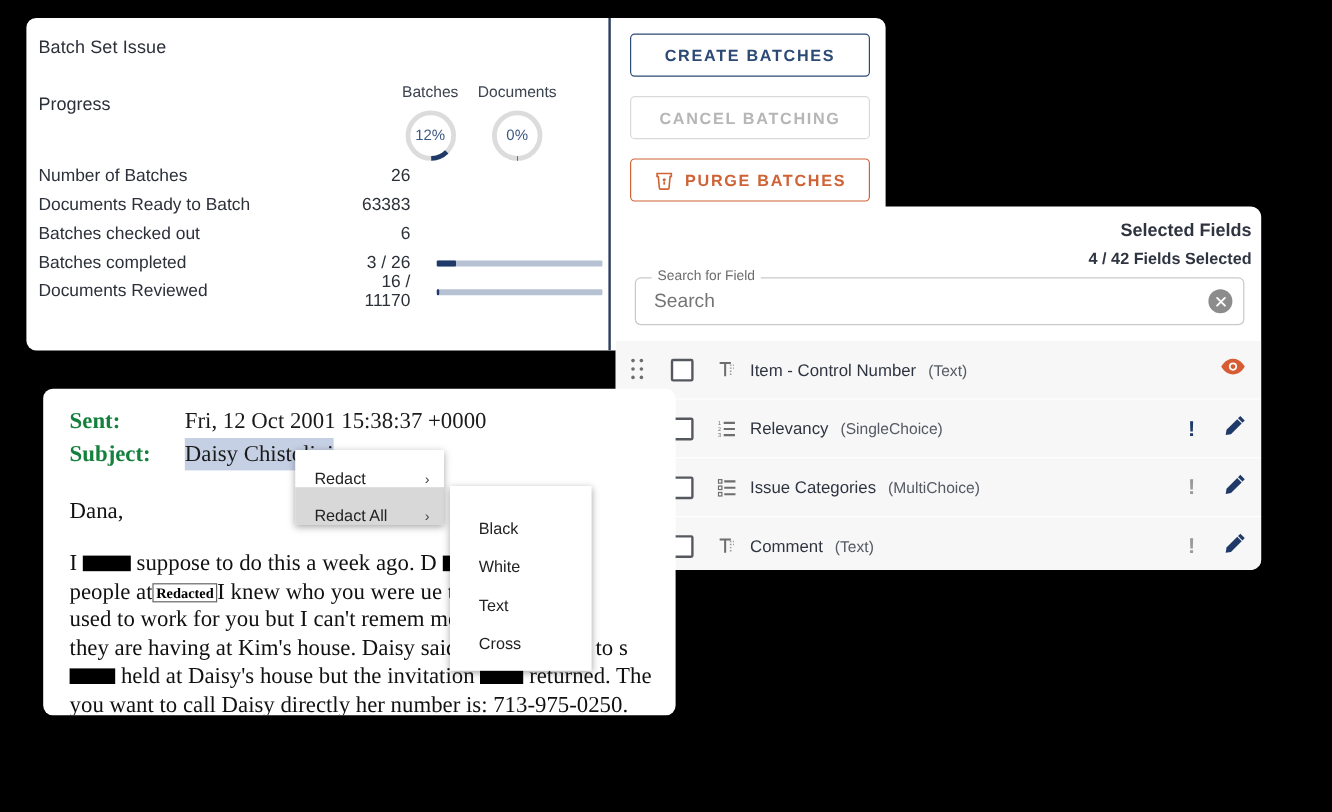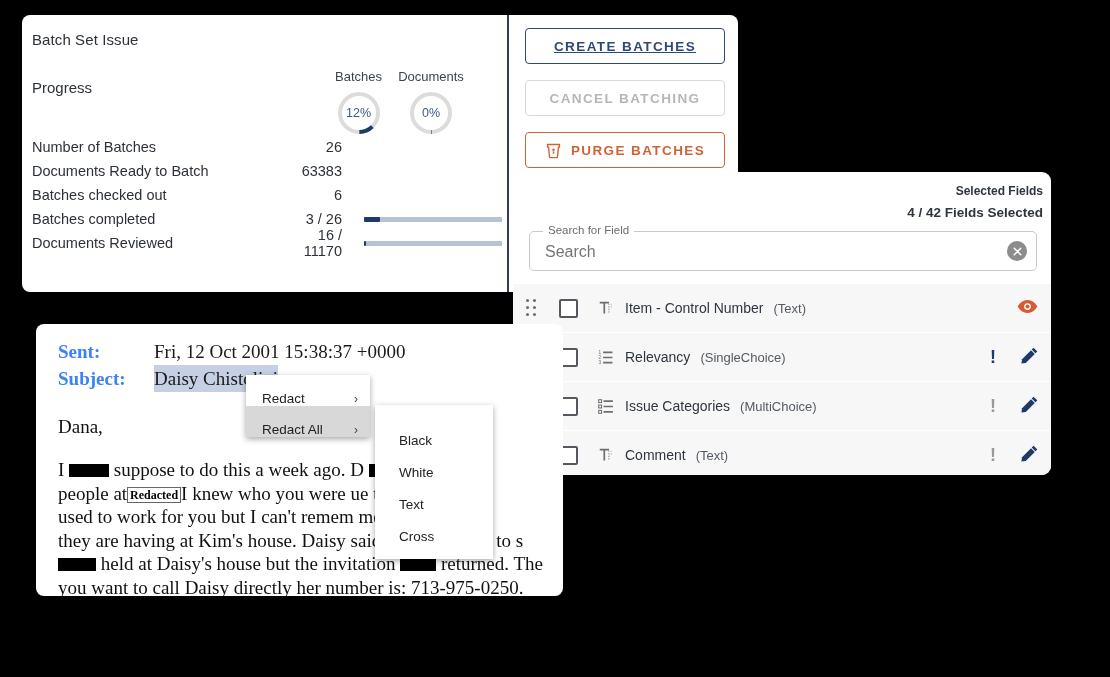--- a/index.html
+++ b/index.html
@@ -51,32 +51,32 @@
   .bs-row .barfill{position:absolute;left:0;top:0;height:100%;background:#1f3a68;border-radius:1px;}
 
   
   .btns{position:absolute;left:503px;top:13px;width:200px;}
   .btn{
     box-sizing:border-box;width:200px;height:36px;border-radius:4px;background:#fff;
     display:flex;align-items:center;justify-content:center;
     font-size:13.5px;font-weight:bold;letter-spacing:1.4px;
     margin-bottom:16px;cursor:pointer;user-select:none;
   }
-  .btn-create{border:1.6px solid #2c4a75;color:#2c4a75;text-decoration:underline;}
+  .btn-create{border:1.6px solid #2c4a75;color:#2c4a75;}
   .btn-cancel{border:1.4px solid #d9d9d9;color:#b6b6b6;}
   .btn-purge{border:1.4px solid #cf6337;color:#cf6337;gap:9px;}
   .purge-icon{display:inline-flex;width:17px;height:17px;}
 
   
   #fields-panel{
     position:absolute;left:513px;top:172px;width:538px;height:303px;
     background:#fff;border-radius:9px;overflow:hidden;
   }
   .sf-head{position:absolute;right:8px;top:12px;text-align:right;}
-  .sf-title{font-size:12px;font-weight:bold;color:#2f3540;}
+  .sf-title{font-size:15px;font-weight:bold;color:#2f3540;}
   .sf-sub{font-size:13.5px;font-weight:bold;color:#2f3540;margin-top:7px;}
   .searchbox{
     position:absolute;left:16px;top:59px;width:508px;height:40px;box-sizing:border-box;
     border:1px solid #c9c9c9;border-radius:5px;background:#fff;
   }
   .search-legend{
     position:absolute;left:13px;top:-8px;background:#fff;padding:0 5px;
     font-size:11.5px;color:#6d6d6d;
   }
   .search-input{
@@ -108,21 +108,21 @@
   .eye{cursor:pointer;}
 
   
   #email-card{
     position:absolute;left:36px;top:324px;width:527px;height:272px;
     background:#fff;border-radius:8px;overflow:hidden;
     font-family:"Liberation Serif", serif;
   }
   .em-inner{position:relative;padding:14px 0 0 22px;width:620px;}
   .em-hdr{display:flex;font-size:19px;line-height:27px;}
-  .em-hdr .k{font-weight:bold;color:#3b82f6;width:96px;flex:0 0 96px;}
+  .em-hdr .k{font-weight:bold;color:#15803d;width:96px;flex:0 0 96px;}
   .em-hdr .v{color:#1a1a1a;}
   .em-hdr .v.sel{background:#c6d0e4;}
   .em-greet{font-size:19px;margin-top:24px;color:#111;}
   .em-body{font-size:19px;line-height:23.5px;margin-top:20px;color:#111;width:600px;}
   .em-body p{margin:0;}
   .redact-block{display:inline-block;background:#000;height:13px;vertical-align:-1px;}
   .redact-text{
     display:inline-block;border:1px solid #666;background:#fff;color:#000;
     font-size:12px;font-weight:bold;padding:0 2px;line-height:14px;
     font-family:"Liberation Serif", serif;vertical-align:1px;

